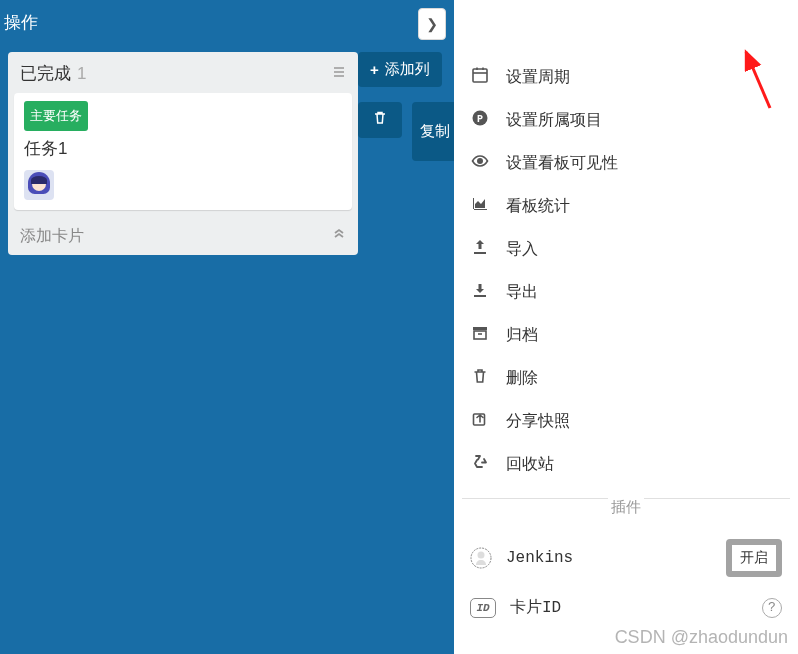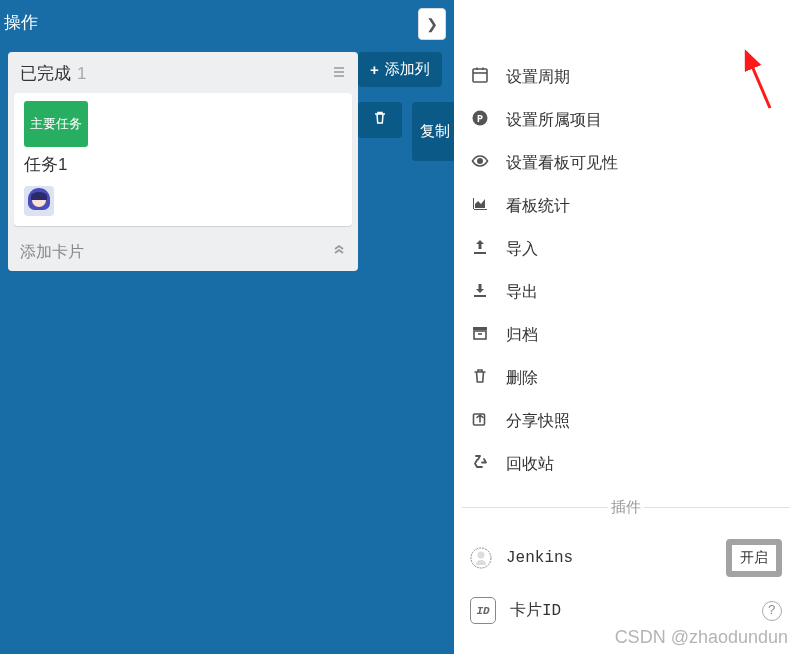--- a/index.html
+++ b/index.html
@@ -89,21 +89,21 @@
       box-shadow: 0 1px 1px rgba(0,0,0,0.12);
       padding: 8px 10px 10px;
       margin-bottom: 8px;
       cursor: pointer;
     }
     .card-label {
       display: inline-block;
       background: #27ae60;
       color: #fff;
       font-size: 13px;
-      padding: 14px 6px;
+      padding: 6px 6px;
       border-radius: 3px;
       margin-bottom: 6px;
     }
     .card-title { font-size: 17px; color: #333; margin-bottom: 10px;}
     .avatar {
       width: 30px;
       height: 30px;
       border-radius: 4px;
       background: #dde2f2;
       position: relative;
@@ -198,21 +198,20 @@
       cursor: pointer;
     }
     .menu-item .ic {
       width: 20px;
       text-align: center;
       color: #555;
       font-size: 16px;
     }
     .divider-row {
       display: flex;
-      align-items: center;
       margin: 12px 0;
       gap: 3px;
     }
     .divider-line { flex: 1; height: 1px; background: #e0e0e0; }
     .divider-text { color: #999; font-size: 15px; }
     .plugin-item {
       display: flex;
       align-items: center;
       gap: 14px;
       padding: 10px 8px;
@@ -230,21 +229,21 @@
       border-radius: 4px;
       padding: 4px 8px;
       font-size: 14px;
       cursor: pointer;
       background: #fff;
     }
     .id-badge {
       border: 1.5px solid #888;
       border-radius: 5px;
       width: 26px;
-      height: 27px;
+      height: 20px;
       display:flex; align-items:center; justify-content:center;
       font-size: 11px;
       font-style: italic;
       color: #666;
       font-weight: bold;
     }
     .help-icon {
       margin-left: auto;
       width: 20px;
       height: 20px;

